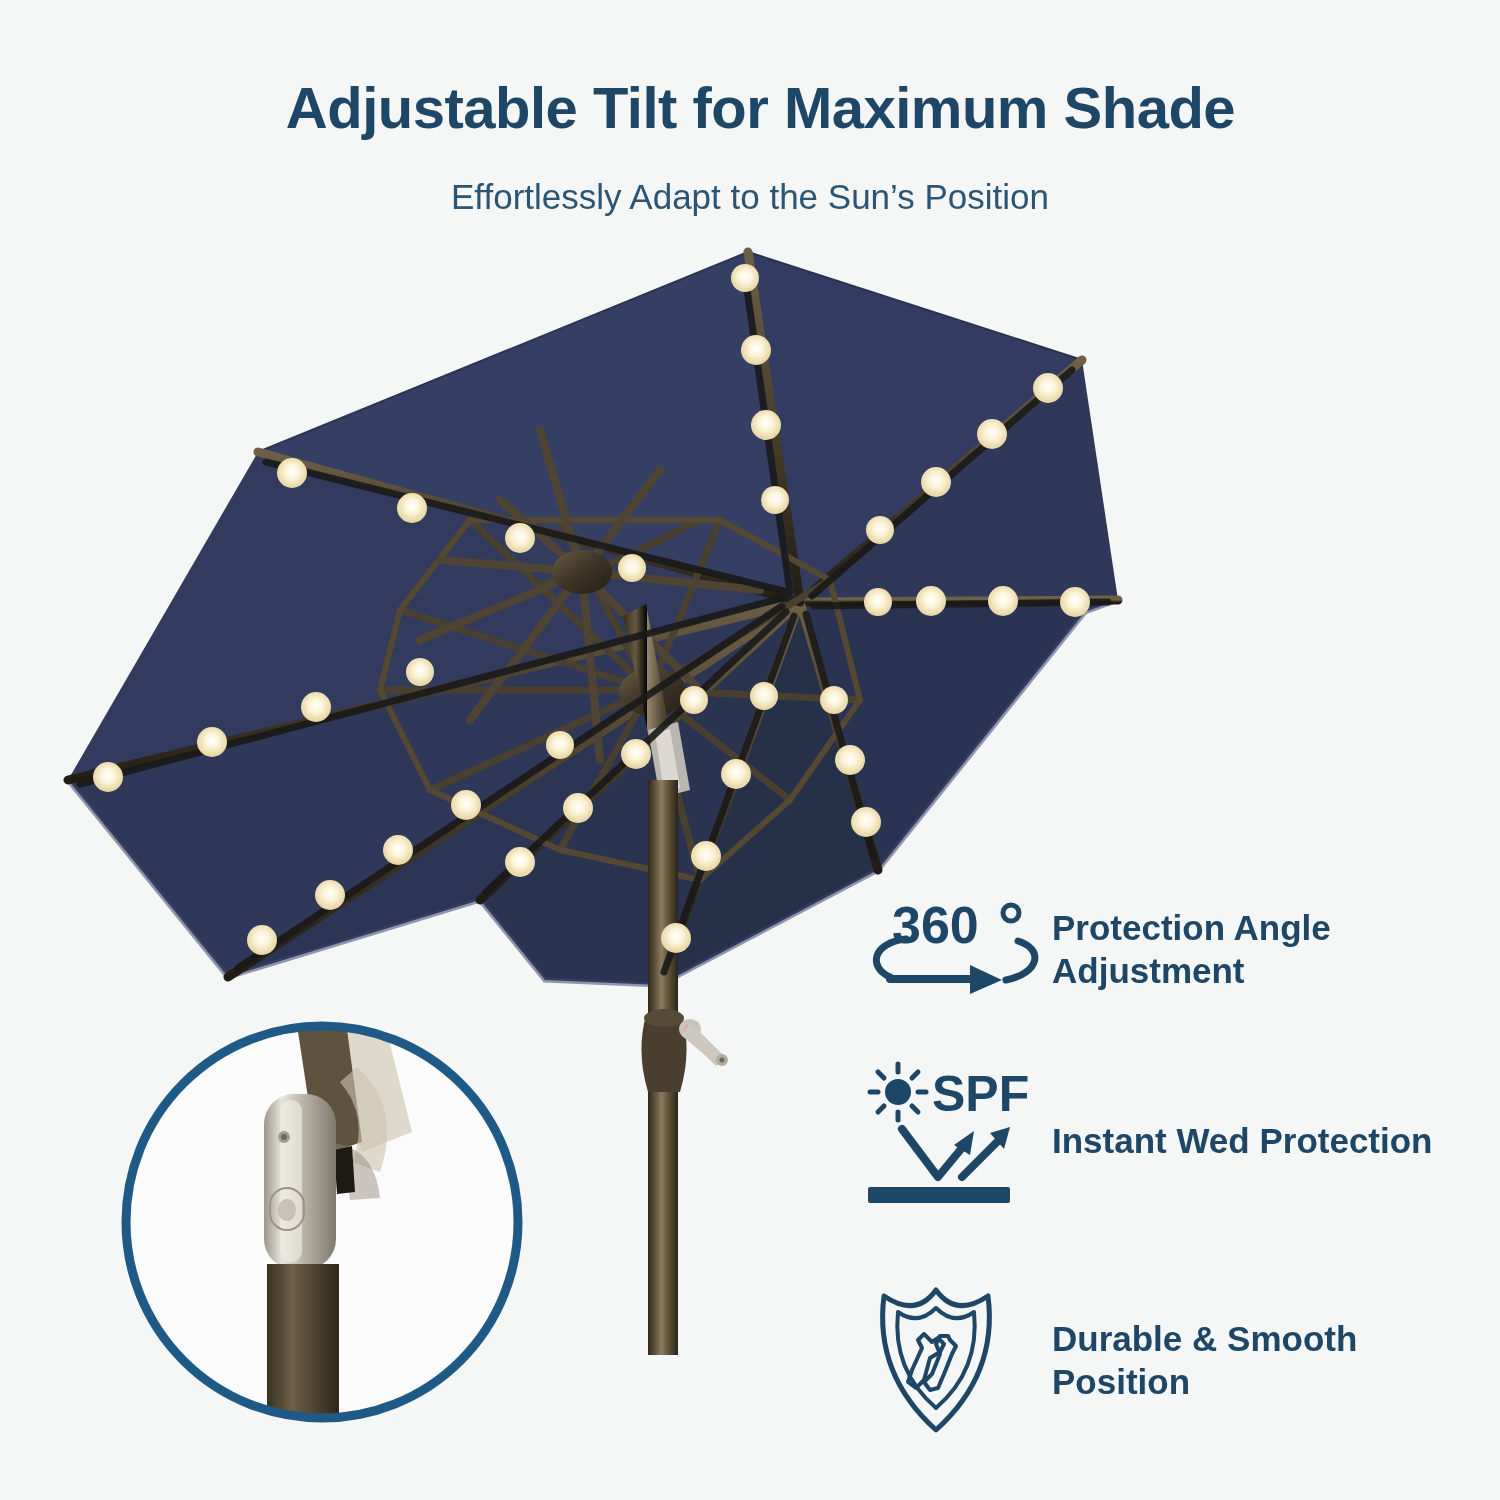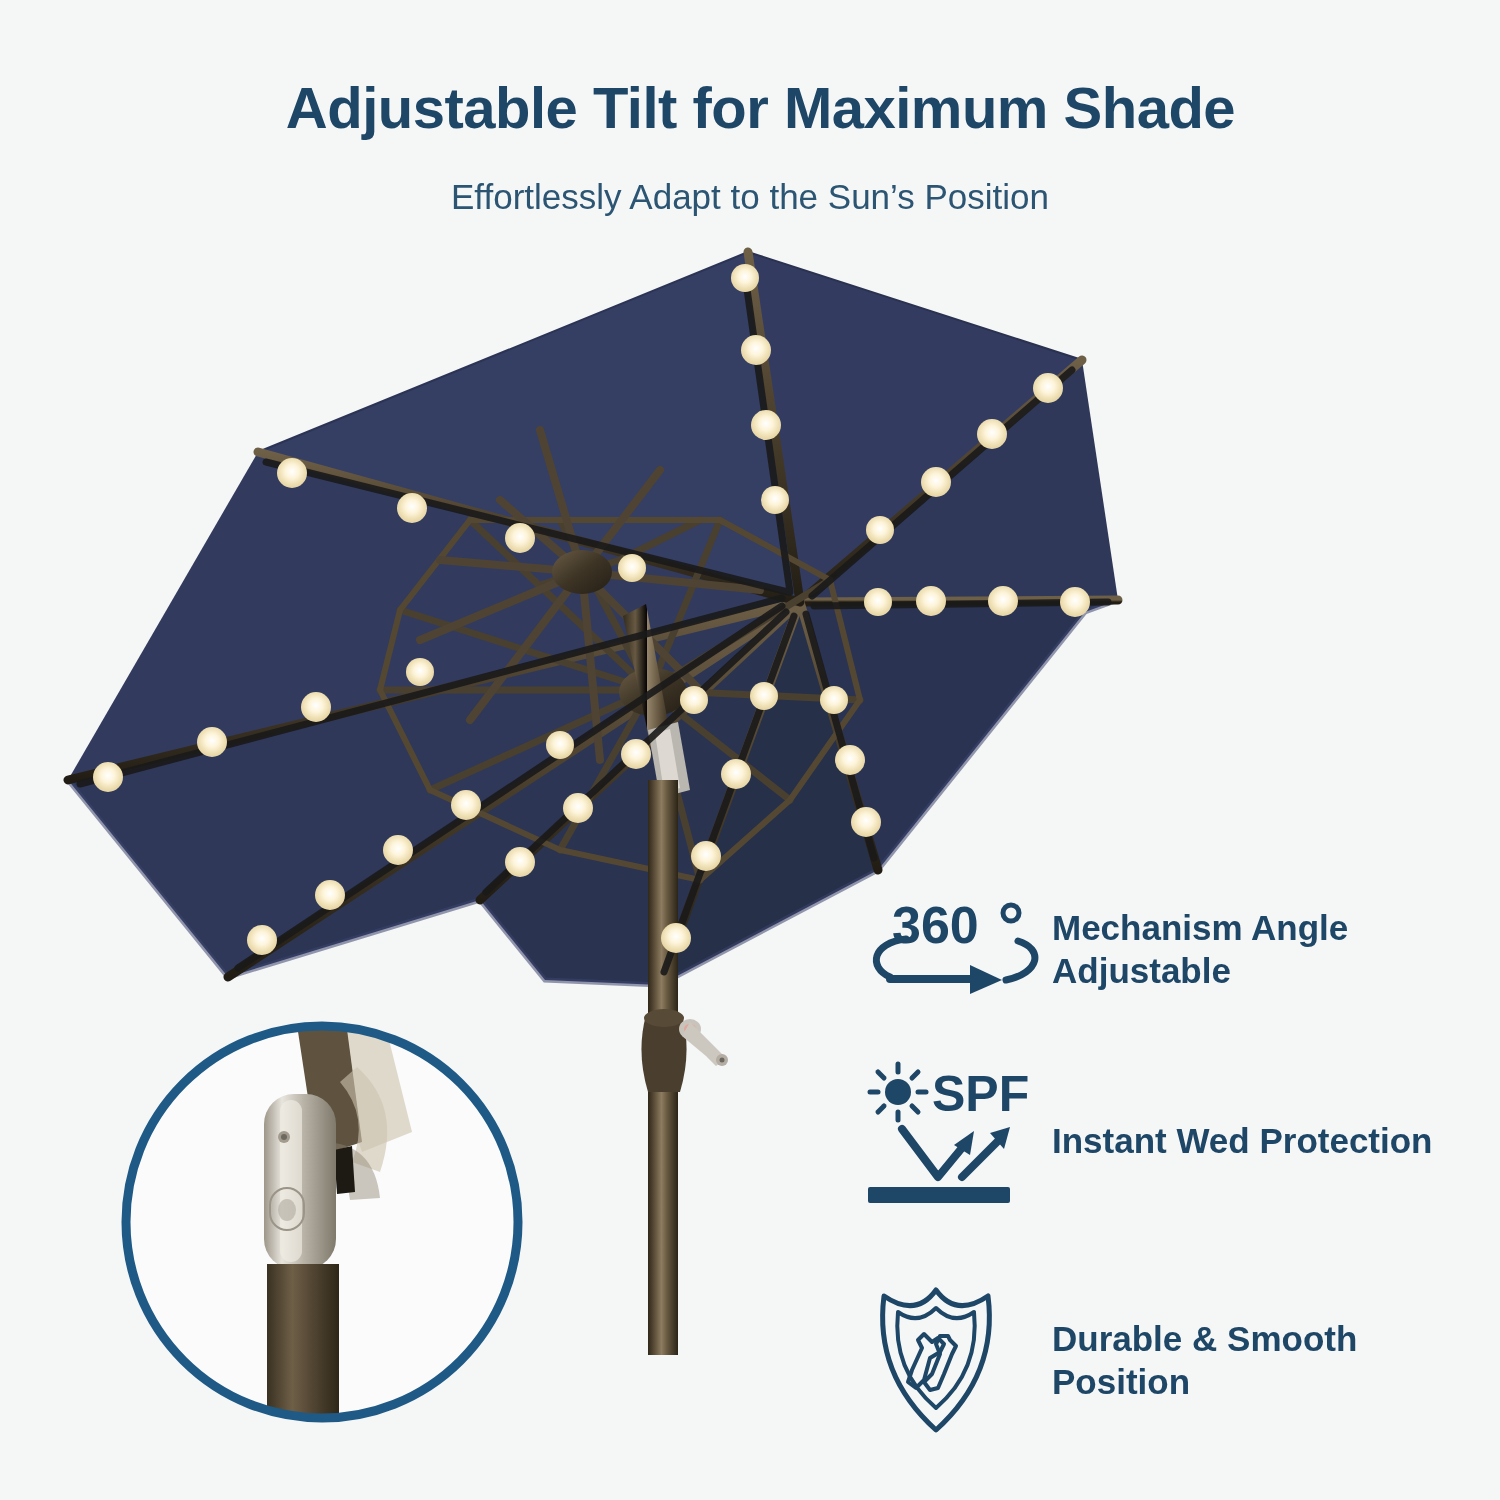--- a/index.html
+++ b/index.html
@@ -367,22 +367,22 @@
           <path d="M152 46 C178 54 174 78 140 85" fill="none" stroke="#1e4666" stroke-width="7" stroke-linecap="round"></path>
 
           <path d="M24 84 L112 84" fill="none" stroke="#1e4666" stroke-width="8" stroke-linecap="round"></path>
           <polygon points="104,70 136,85 104,99" fill="#1e4666"></polygon>
 
           <text x="26" y="48" font-family="Liberation Sans, sans-serif" font-size="52" font-weight="bold" fill="#1e4666">360</text>
           <circle cx="145" cy="18" r="8" fill="none" stroke="#1e4666" stroke-width="5"></circle>
         </svg>
       </div>
       <div class="feature-text">
-        <div>Mechanism Angle</div>
-        <div>Adjustable</div>
+        <div>Protection Angle</div>
+        <div>Adjustment</div>
       </div>
     </div>
 
     <div class="feature f2">
       <div class="feature-icon">
         <svg width="180" height="165" viewBox="0 0 180 165" xmlns="http://www.w3.org/2000/svg">
 
           <circle cx="32" cy="33" r="13" fill="#1e4666"></circle>
           <g stroke="#1e4666" stroke-width="5" stroke-linecap="round">
             <line x1="32" y1="5" x2="32" y2="13"></line>

